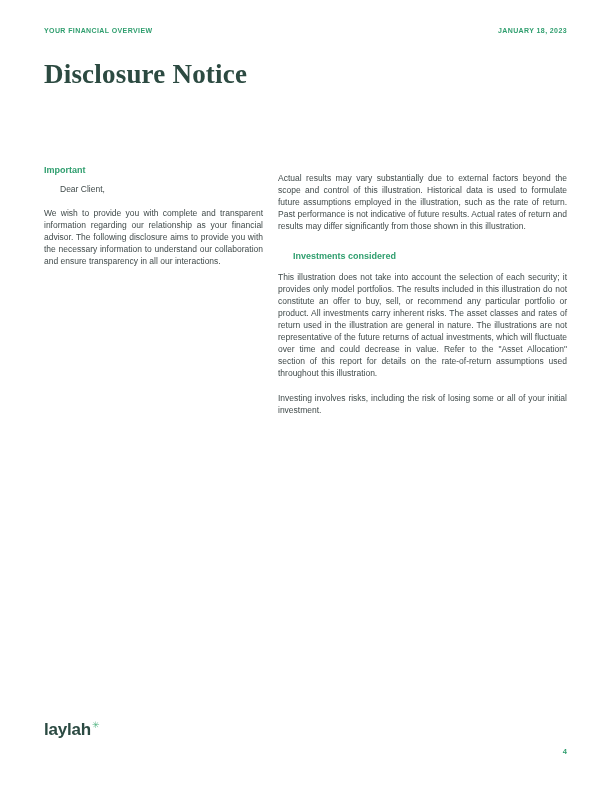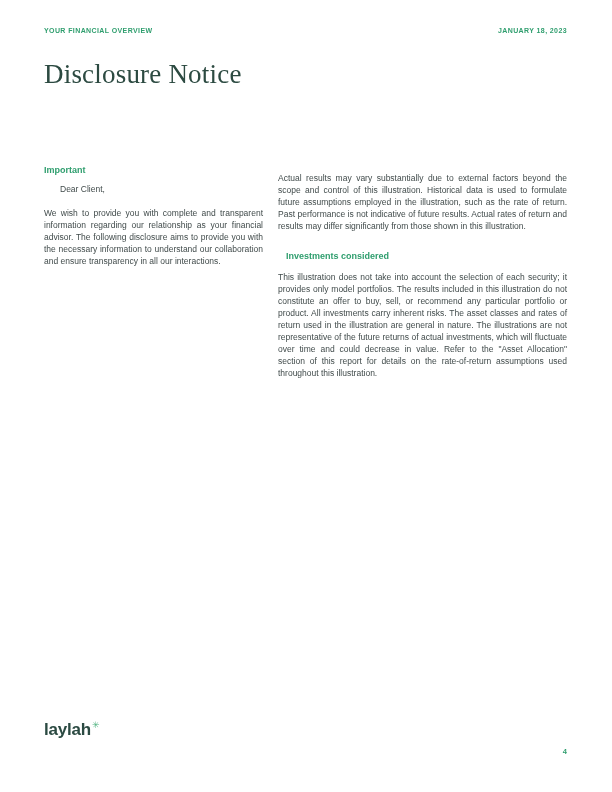--- a/index.html
+++ b/index.html
@@ -32,21 +32,21 @@
     text-transform: uppercase;
   }
   .doc-title {
     position: absolute;
     top: 57px;
     left: 44px;
     font-family: "Liberation Serif", "DejaVu Serif", serif;
     font-size: 27px;
     line-height: 34px;
     color: #2c4a41;
-    font-weight: 400;
+    font-weight: 700;
     letter-spacing: 0.2px;
   }
   .col {
     position: absolute;
     font-size: 8.5px;
     line-height: 12px;
     color: #414b4b;
     text-align: justify;
   }
   .col-left {
@@ -60,21 +60,21 @@
     width: 289px;
   }
   .sec-heading {
     font-size: 9px;
     font-weight: bold;
     color: #2f9e6e;
     text-align: left;
     margin: 8px 0 7px 0;
   }
   .sec-heading.inner {
-    margin: 18px 0 9px 8px;
+    margin: 18px 0 9px 15px;
   }
   .salutation {
     margin: 0 0 12px 0;
     text-align: left;
     padding-left: 16px;
   }
   .col p.body-para {
     margin: 0 0 13px 0;
   }
   .footer-logo {
@@ -119,20 +119,21 @@
   <div class="col col-left">
     <p class="sec-heading">Important</p>
     <p class="salutation">Dear Client,</p>
     <p class="body-para">We wish to provide you with complete and transparent information regarding our relationship as your financial advisor. The following disclosure aims to provide you with the necessary information to understand our collaboration and ensure transparency in all our interactions.</p>
   </div>
 
   <div class="col col-right">
     <p class="body-para">Actual results may vary substantially due to external factors beyond the scope and control of this illustration. Historical data is used to formulate future assumptions employed in the illustration, such as the rate of return. Past performance is not indicative of future results. Actual rates of return and results may differ significantly from those shown in this illustration.</p>
     <p class="sec-heading inner">Investments considered</p>
     <p class="body-para">This illustration does not take into account the selection of each security; it provides only model portfolios. The results included in this illustration do not constitute an offer to buy, sell, or recommend any particular portfolio or product. All investments carry inherent risks. The asset classes and rates of return used in the illustration are general in nature. The illustrations are not representative of the future returns of actual investments, which will fluctuate over time and could decrease in value. Refer to the "Asset Allocation" section of this report for details on the rate-of-return assumptions used throughout this illustration.</p>
+    <p class="body-para">Investing involves risks, including the risk of losing some or all of your initial investment.</p>
   </div>
 
   <div class="footer-logo">
     <span>laylah</span><span class="logo-mark">✳</span>
   </div>
 
   <div class="page-number">4</div>
 
 </div>
 

